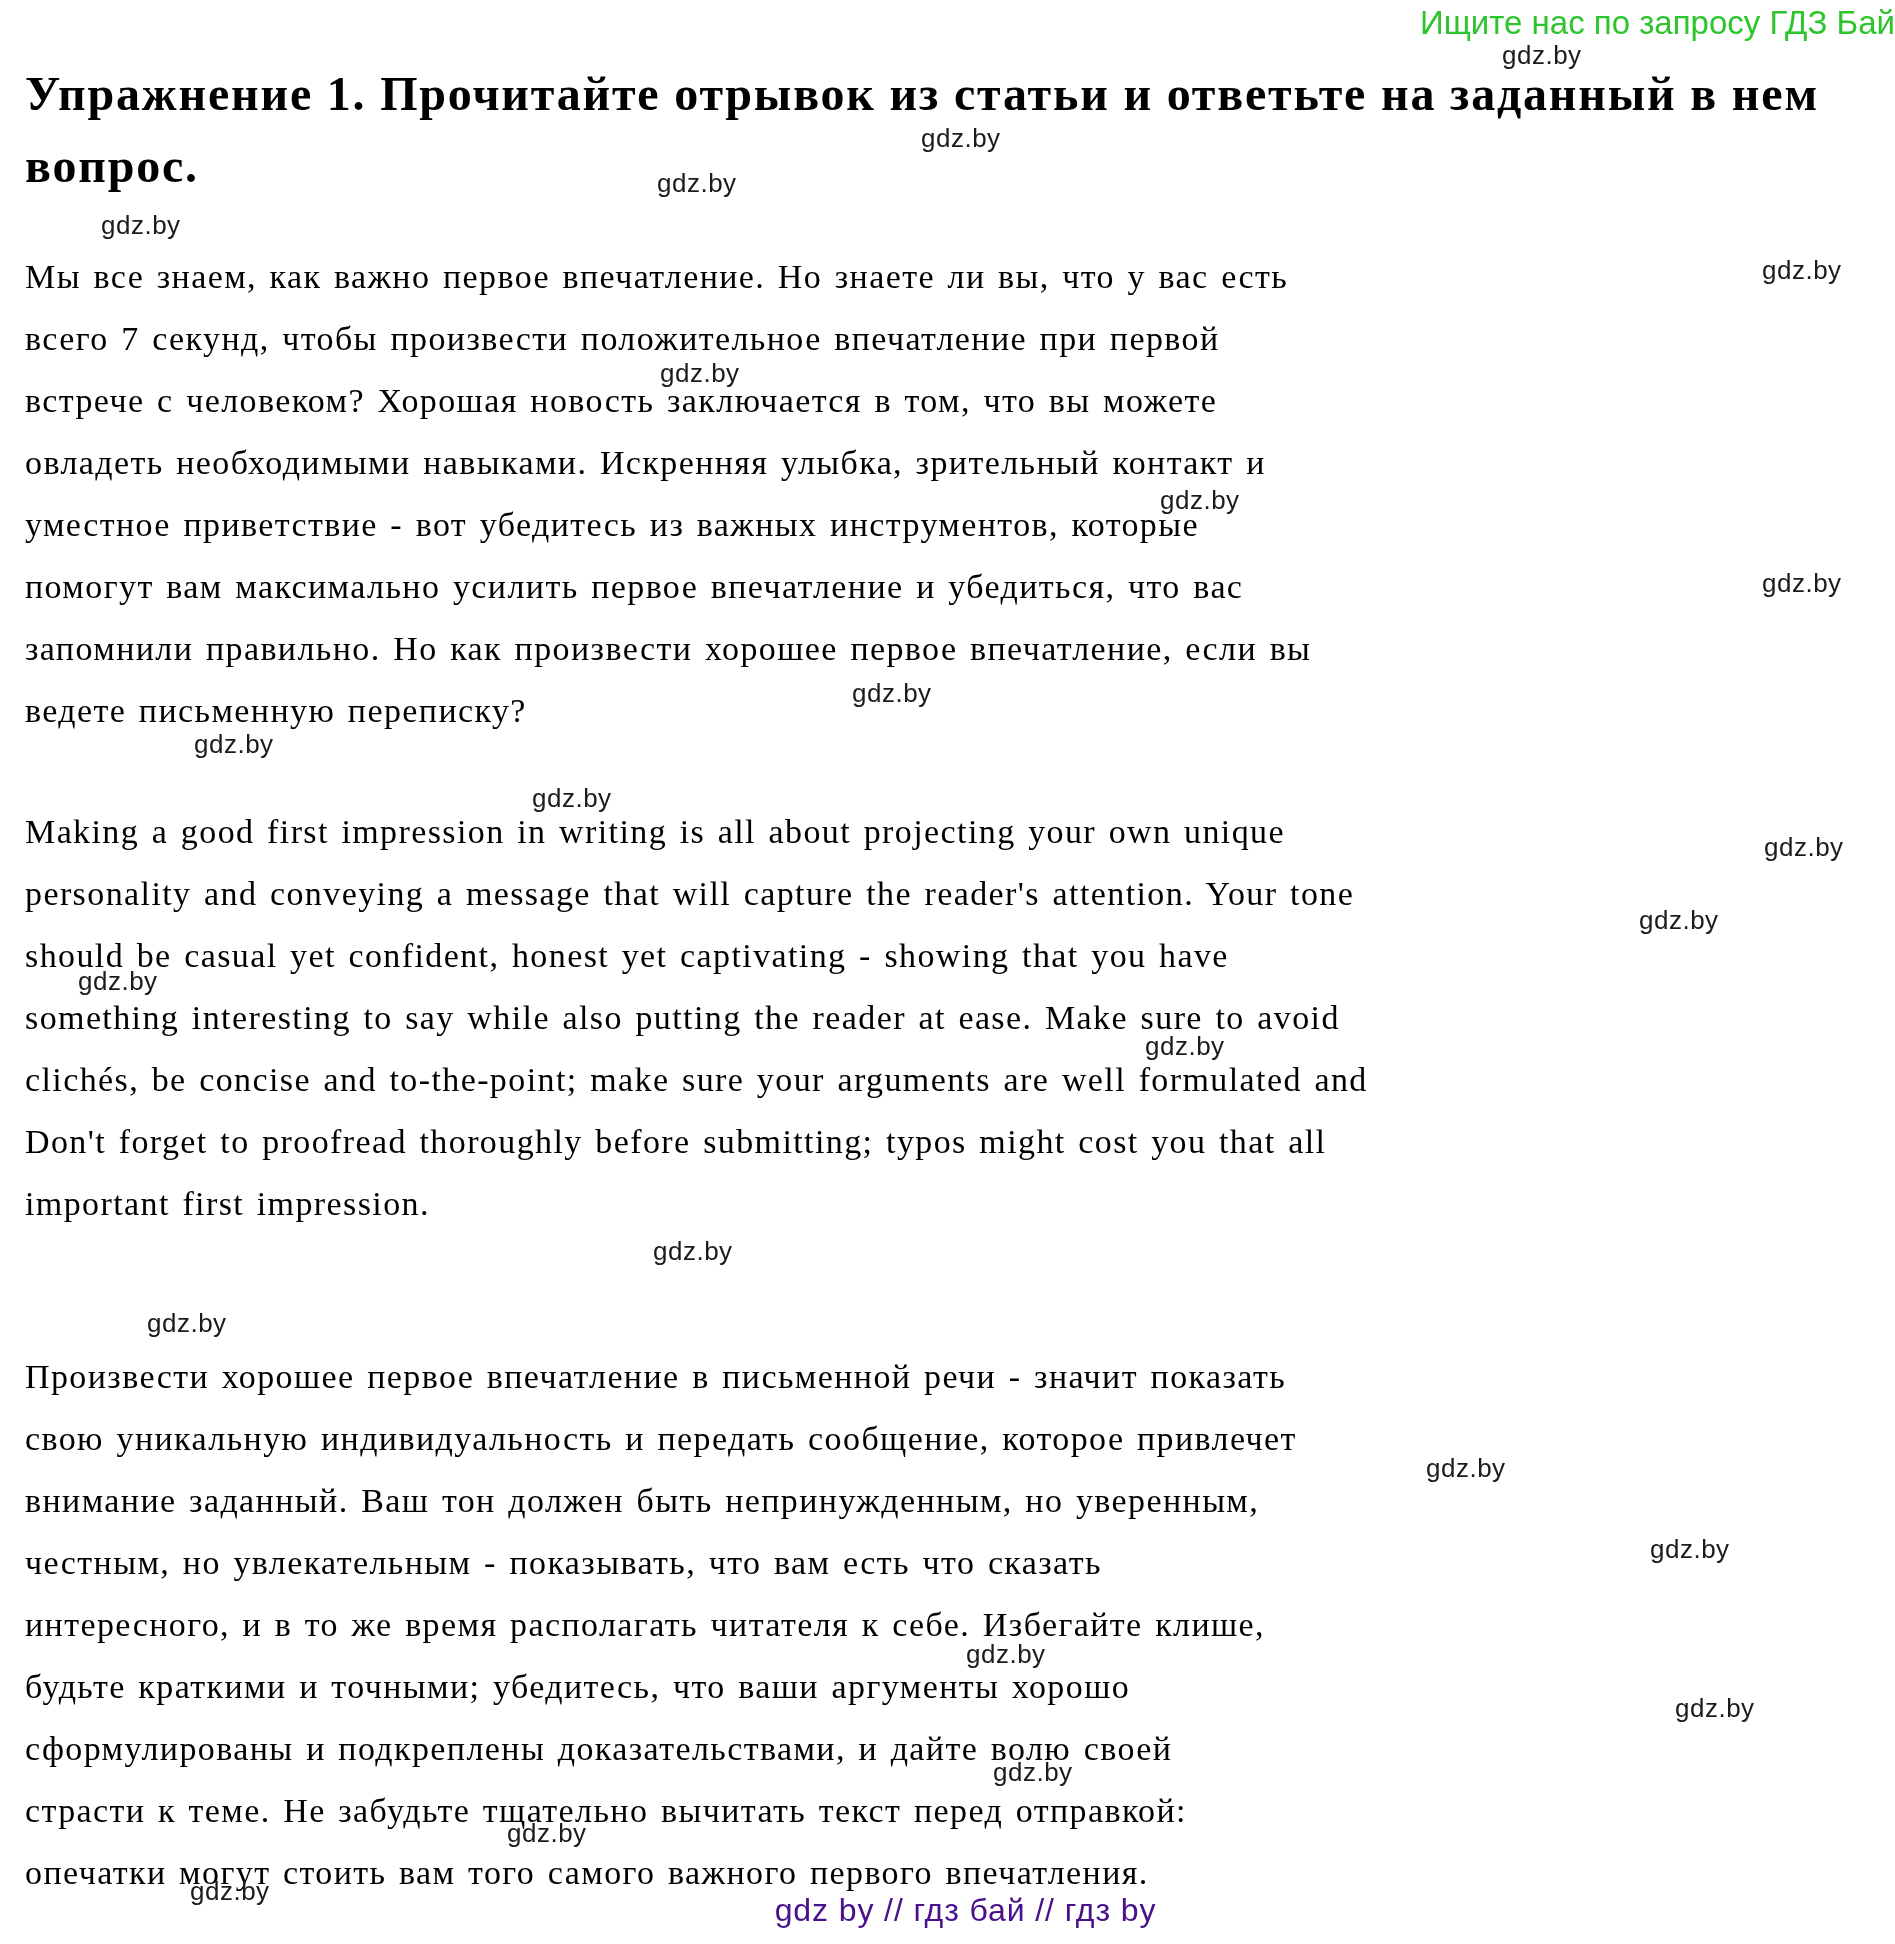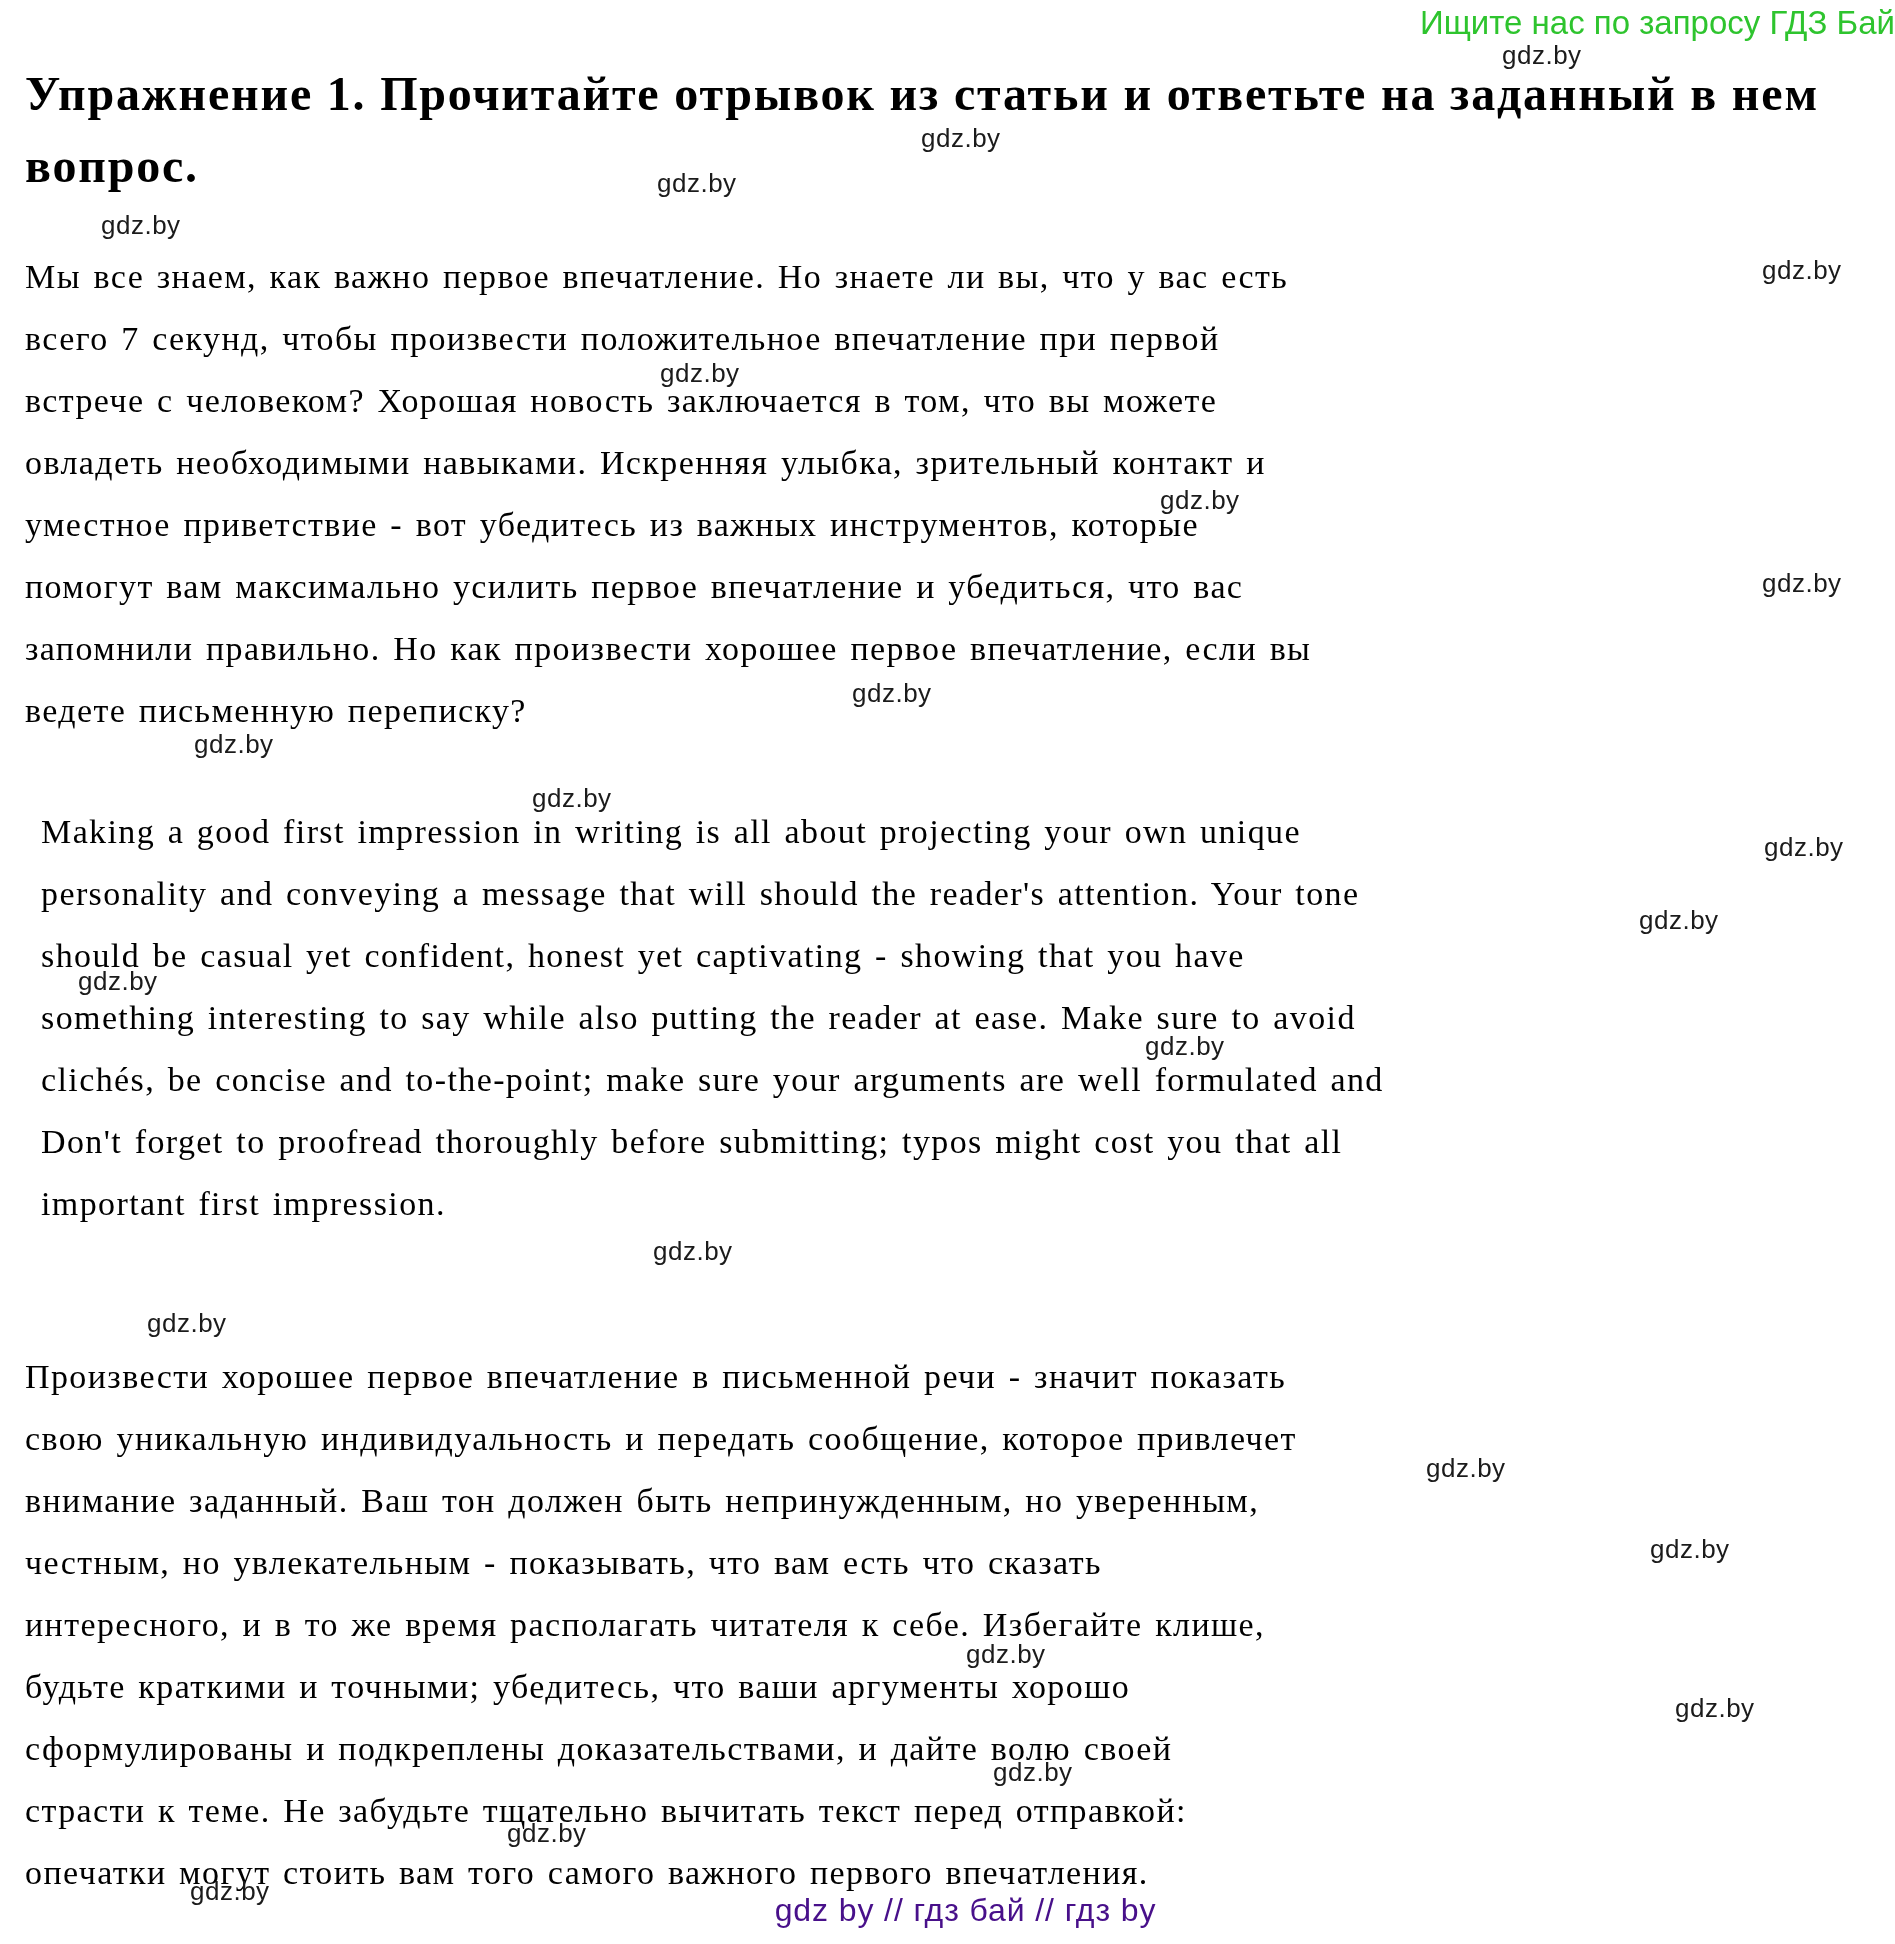--- a/index.html
+++ b/index.html
@@ -18,21 +18,21 @@
     position:absolute;top:3.6px;left:0;width:100%;text-align:right;
     font-family:"Liberation Sans", sans-serif;font-size:33px;
     color:var(--header-green);
   }
   .title{
     position:absolute;top:58px;left:25px;width:1845px;
     font-weight:bold;font-size:48px;line-height:72px;letter-spacing:1.8px;
   }
   .para{position:absolute;left:25px;width:1854px;font-size:34px;line-height:62px;letter-spacing:1.4px;word-spacing:2.7px;}
   .para-ru{top:246px;}
-  .para-en{top:801px;margin-left:16px;}
+  .para-en{top:801px;}
   .para-it{top:1346px;}
   .line{white-space:nowrap;}
   .wm{
     position:absolute;font-family:"Liberation Sans", sans-serif;
     font-size:26px;color:var(--watermark);white-space:nowrap;letter-spacing:0.5px;
   }
   .footer{
     position:absolute;top:1892px;left:18px;width:100%;text-align:center;
     font-family:"Liberation Sans", sans-serif;font-size:32px;
     color:var(--footer-purple);letter-spacing:0.9px;
@@ -54,21 +54,21 @@
     <div class="line">встрече с человеком? Хорошая новость заключается в том, что вы можете</div>
     <div class="line">овладеть необходимыми навыками. Искренняя улыбка, зрительный контакт и</div>
     <div class="line">уместное приветствие - вот убедитесь из важных инструментов, которые</div>
     <div class="line">помогут вам максимально усилить первое впечатление и убедиться, что вас</div>
     <div class="line">запомнили правильно. Но как произвести хорошее первое впечатление, если вы</div>
     <div class="line">ведете письменную переписку?</div>
   </div>
 
 <div class="para para-en">
     <div class="line">Making a good first impression in writing is all about projecting your own unique</div>
-    <div class="line">personality and conveying a message that will should the reader's attention. Your tone</div>
+    <div class="line">personality and conveying a message that will capture the reader's attention. Your tone</div>
     <div class="line">should be casual yet confident, honest yet captivating - showing that you have</div>
     <div class="line">something interesting to say while also putting the reader at ease. Make sure to avoid</div>
     <div class="line">clichés, be concise and to-the-point; make sure your arguments are well formulated and</div>
     <div class="line">Don't forget to proofread thoroughly before submitting; typos might cost you that all</div>
     <div class="line">important first impression.</div>
   </div>
 
 <div class="para para-it">
     <div class="line">Произвести хорошее первое впечатление в письменной речи - значит показать</div>
     <div class="line">свою уникальную индивидуальность и передать сообщение, которое привлечет</div>

